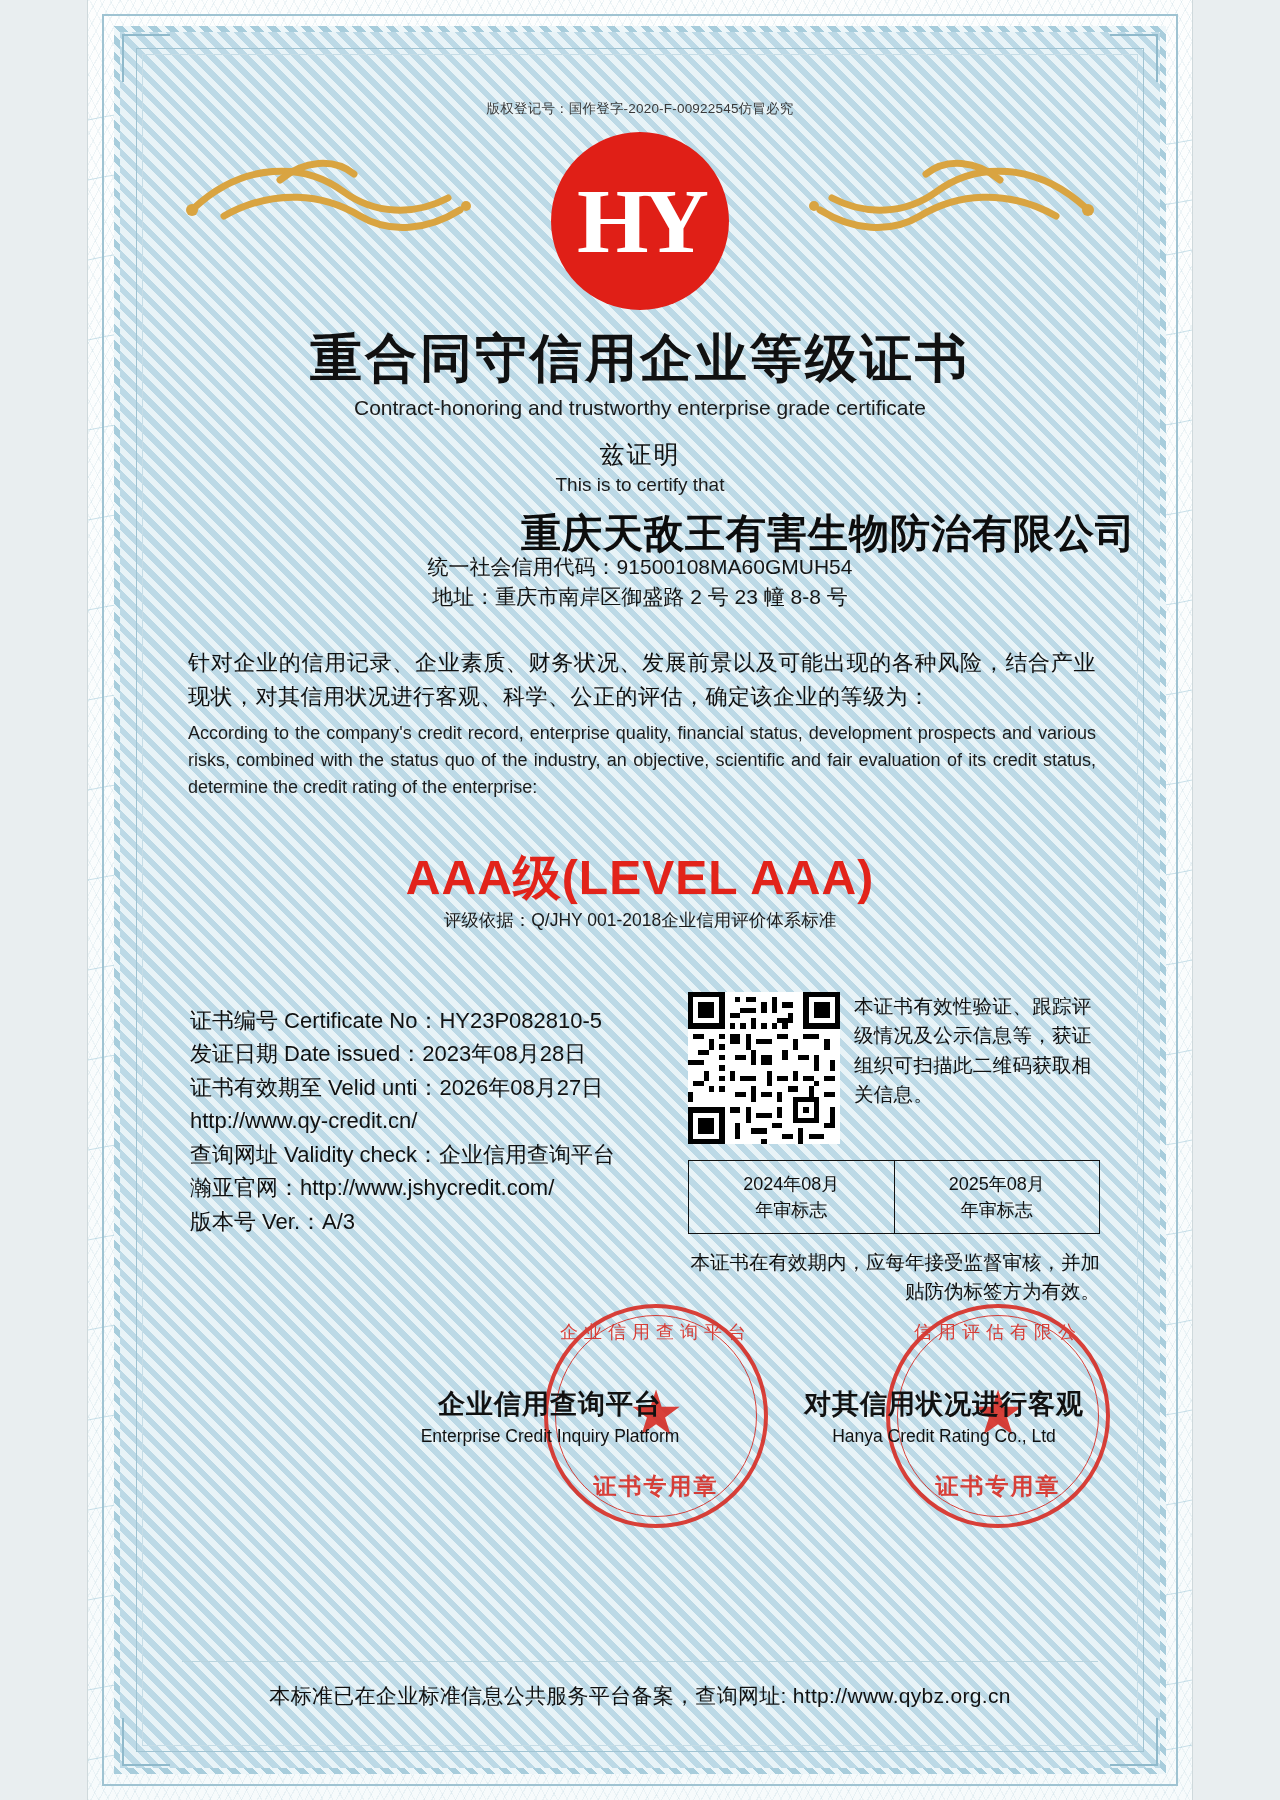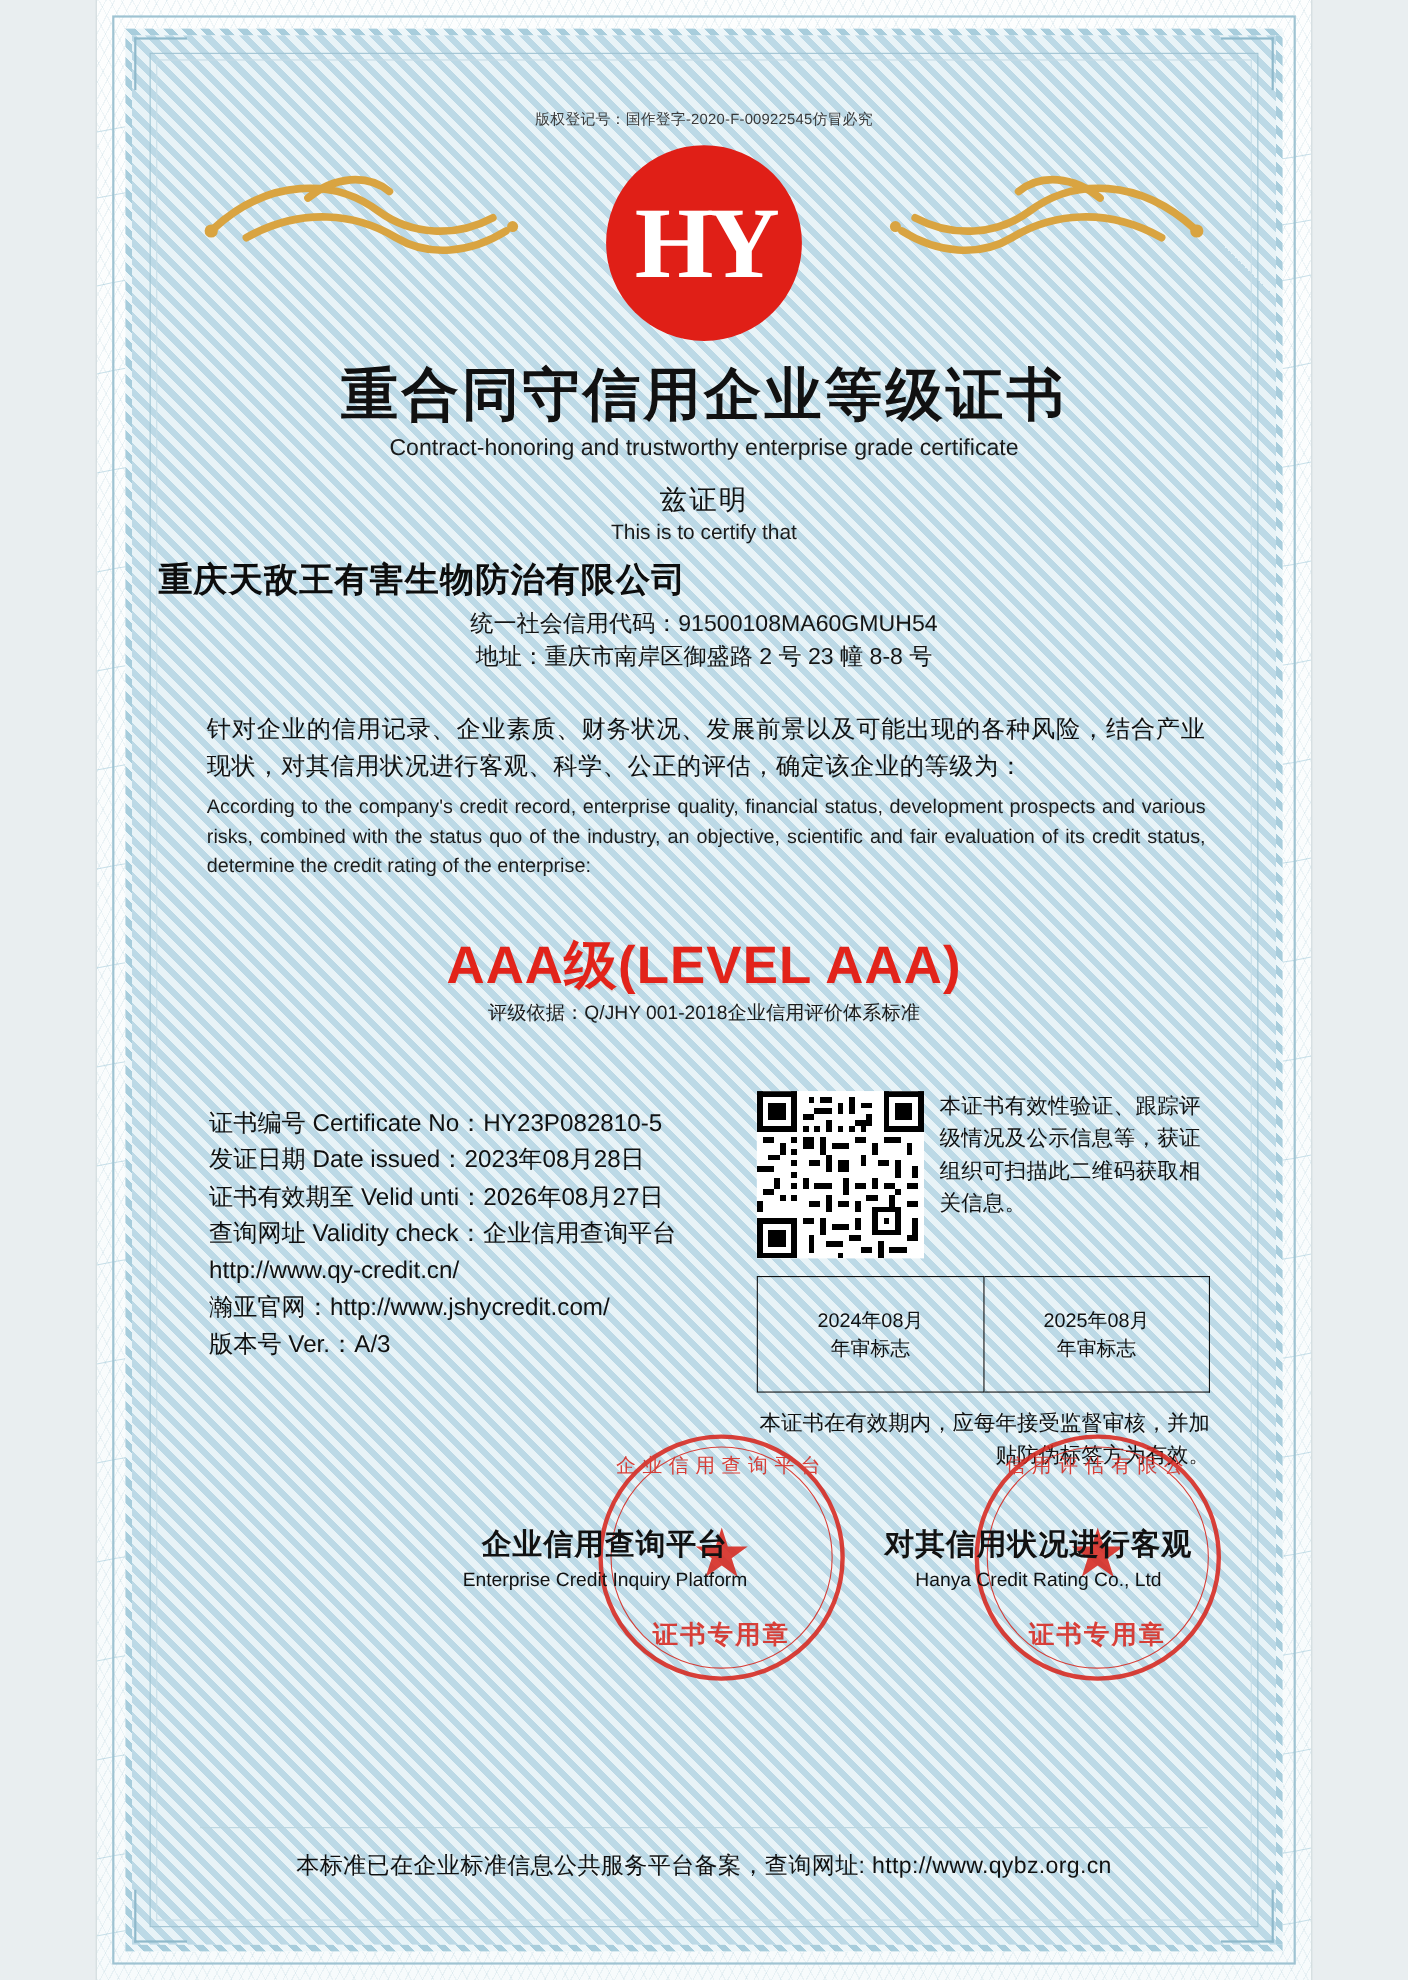--- a/index.html
+++ b/index.html
@@ -90,23 +90,23 @@
   }
   .certify-cn{
     position:absolute;top:382px;left:0;right:0;text-align:center;
     font-size:25px;color:#111;letter-spacing:2px;
   }
   .certify-en{
     position:absolute;top:418px;left:0;right:0;text-align:center;
     font-size:19px;color:#1b1b1b;
   }
   .company{
-    position:absolute;top:450px;left:0;right:0;text-align:left;
+    position:absolute;top:450px;left:0;right:0;text-align:right;
     font-family:"Liberation Serif", serif;
-    font-weight:bold;font-size:31px;color:#0d0d0d;letter-spacing:1px;
+    font-weight:bold;font-size:40px;color:#0d0d0d;letter-spacing:1px;
   }
   .usci{
     position:absolute;top:497px;left:0;right:0;text-align:center;
     font-size:21px;color:#151515;
   }
   .addr{
     position:absolute;top:527px;left:0;right:0;text-align:center;
     font-size:21px;color:#151515;
   }
 
@@ -146,21 +146,21 @@
 
   
   .right-block{position:absolute;top:936px;right:36px;width:412px;}
   .qr-row{display:flex;align-items:flex-start;gap:14px;}
   .qr{width:152px;height:152px;flex:none;background:#fff;}
   .qr-note{
     font-size:19.5px;color:#111;line-height:1.5;letter-spacing:.3px;
   }
   .stamp-boxes{display:flex;margin-top:16px;}
   .sbox{
-    flex:1;border:1.5px solid #111;padding:26px 4px;text-align:center;
+    flex:1;border:1.5px solid #111;padding:10px 4px;text-align:center;
     font-size:18px;color:#111;line-height:1.45;
   }
   .sbox + .sbox{border-left:none;}
   .right-note{
     margin-top:14px;font-size:19.5px;color:#111;line-height:1.5;text-align:right;
   }
 
   
   .seals{position:absolute;top:1248px;left:0;right:0;height:230px;}
   .seal{
@@ -290,22 +290,22 @@
       <div class="en">According to the company's credit record, enterprise quality, financial status, development prospects and various risks, combined with the status quo of the industry, an objective, scientific and fair evaluation of its credit status, determine the credit rating of the enterprise:</div>
     </div>
 
     <div class="level">AAA级(LEVEL AAA)</div>
     <div class="basis-cn">评级依据：Q/JHY 001-2018企业信用评价体系标准</div>
 
     <div class="details">
       <div class="row">证书编号 Certificate No：HY23P082810-5</div>
       <div class="row">发证日期 Date issued：2023年08月28日</div>
       <div class="row">证书有效期至 Velid unti：2026年08月27日</div>
+      <div class="row url">http://www.qy-credit.cn/</div>
       <div class="row">查询网址 Validity check：企业信用查询平台</div>
-      <div class="row url">http://www.qy-credit.cn/</div>
       <div class="row url">瀚亚官网：http://www.jshycredit.com/</div>
       <div class="row">版本号 Ver.：A/3</div>
     </div>
 
     <div class="right-block">
       <div class="qr-row">
         <svg class="qr" viewBox="0 0 29 29" shape-rendering="crispEdges">
           <rect width="29" height="29" fill="#ffffff"></rect>
           <g fill="#000000">
 

